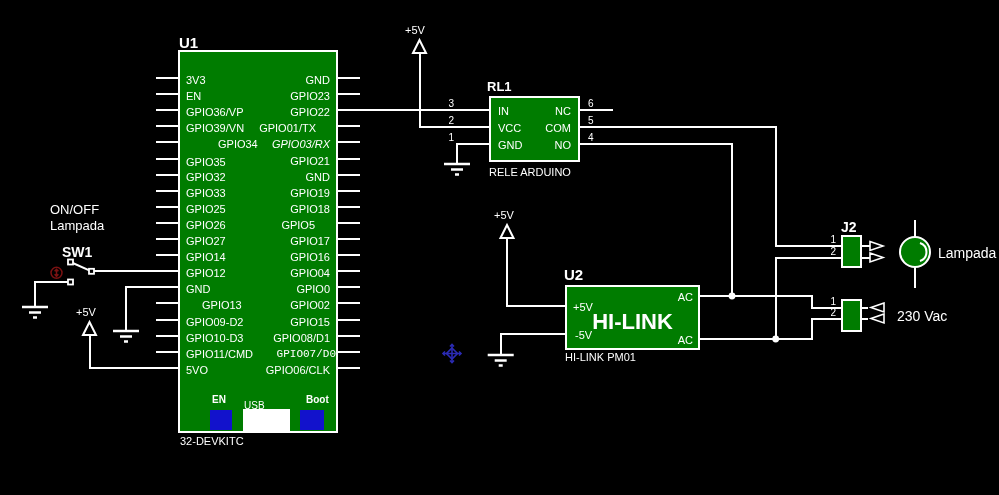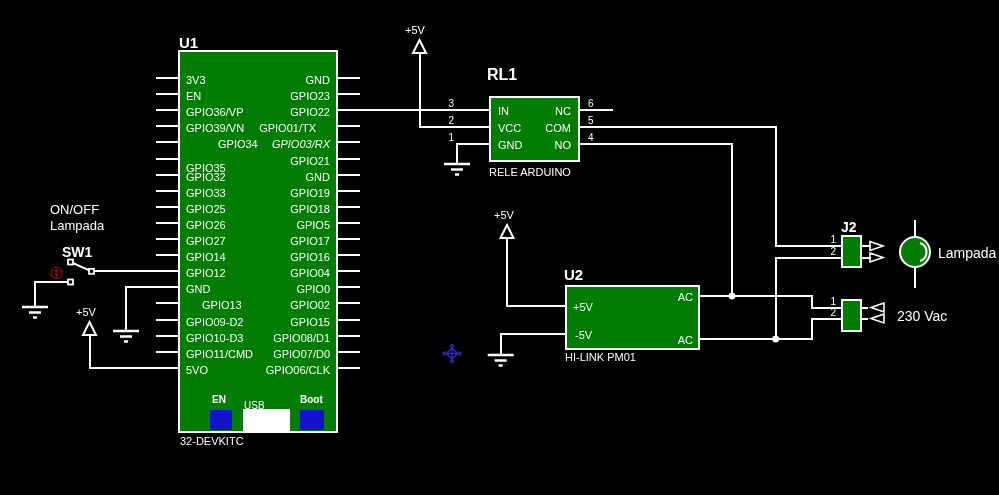--- a/index.html
+++ b/index.html
@@ -148,30 +148,30 @@
       <path d="M452,348 L457.5,353.5 L452,359 L446.5,353.5 Z"></path>
       <path d="M450,346.5 L452,344.5 L454,346.5 M450,360.5 L452,362.5 L454,360.5 M445,351.5 L443,353.5 L445,355.5 M459,351.5 L461,353.5 L459,355.5"></path>
     </g>
   </svg>
 
   <div class="ref" style="left:179px;top:34px;font-size:15px;">U1</div>
   <div class="comp" id="u1-body" style="left:178px;top:50px;width:160px;height:383px;">
 
     <div class="btnlabel" style="left:32px;top:342px;">EN</div>
     <div class="btnlabel" style="left:64px;top:348px;font-weight:normal;">USB</div>
-    <div class="btnlabel" style="left:120px;top:342px;text-align:right;">Boot</div>
+    <div class="btnlabel" style="left:126px;top:342px;text-align:right;">Boot</div>
     <div class="bluebtn" style="left:30px;top:358px;width:22px;height:20px;"></div>
     <div class="abs" style="left:63px;top:357px;width:47px;height:24px;background:#fff;"></div>
     <div class="bluebtn" style="left:120px;top:358px;width:24px;height:20px;"></div>
   <div class="pin-label" style="top: 21px; left: 6px;">3V3</div>
       <div class="pin-label" style="top: 37.1px; left: 6px;">EN</div>
       <div class="pin-label" style="top: 53.2px; left: 6px;">GPIO36/VP</div>
       <div class="pin-label" style="top: 69.3px; left: 6px;">GPIO39/VN</div>
       <div class="pin-label" style="top: 85.4px; left: 6px; margin-left: 32px;">GPIO34</div>
-      <div class="pin-label" style="top: 109px; left: 6px;">GPIO35</div>
+      <div class="pin-label" style="top: 103px; left: 6px;">GPIO35</div>
       <div class="pin-label" style="top: 117.6px; left: 6px;">GPIO32</div>
       <div class="pin-label" style="top: 133.7px; left: 6px;">GPIO33</div>
       <div class="pin-label" style="top: 149.8px; left: 6px;">GPIO25</div>
       <div class="pin-label" style="top: 165.9px; left: 6px;">GPIO26</div>
       <div class="pin-label" style="top: 182px; left: 6px;">GPIO27</div>
       <div class="pin-label" style="top: 198.1px; left: 6px;">GPIO14</div>
       <div class="pin-label" style="top: 214.2px; left: 6px;">GPIO12</div>
       <div class="pin-label" style="top: 230.3px; left: 6px;">GND</div>
       <div class="pin-label" style="top: 246.4px; left: 22px;">GPIO13</div>
       <div class="pin-label" style="top: 262.5px; left: 6px;">GPIO09-D2</div>
@@ -180,34 +180,34 @@
       <div class="pin-label" style="top: 310.8px; left: 6px;">5VO</div>
       <div class="pin-label" style="top: 21px; right: 6px;">GND</div>
       <div class="pin-label" style="top: 37.1px; right: 6px;">GPIO23</div>
       <div class="pin-label" style="top: 53.2px; right: 6px;">GPIO22</div>
       <div class="pin-label" style="top: 69.3px; right: 20px;">GPIO01/TX</div>
       <div class="pin-label" style="top: 85.4px; right: 6px; font-style: italic;">GPIO03/RX</div>
       <div class="pin-label" style="top: 101.5px; right: 6px;">GPIO21</div>
       <div class="pin-label" style="top: 117.6px; right: 6px;">GND</div>
       <div class="pin-label" style="top: 133.7px; right: 6px; margin-left: 40px;">GPIO19</div>
       <div class="pin-label" style="top: 149.8px; right: 6px;">GPIO18</div>
-      <div class="pin-label" style="top: 165.9px; right: 6px;">GPIO5</div>
+      <div class="pin-label" style="top: 165.9px; right: 21px;">GPIO5</div>
       <div class="pin-label" style="top: 182px; right: 6px; margin-left: 12px;">GPIO17</div>
       <div class="pin-label" style="top: 198.1px; right: 6px;">GPIO16</div>
       <div class="pin-label" style="top: 214.2px; right: 6px;">GPIO04</div>
       <div class="pin-label" style="top: 230.3px; right: 6px;">GPIO0</div>
       <div class="pin-label" style="top: 246.4px; right: 6px;">GPIO02</div>
       <div class="pin-label" style="top: 262.5px; right: 6px;">GPIO15</div>
       <div class="pin-label" style="top: 278.6px; right: 6px;">GPIO08/D1</div>
-      <div class="pin-label" style="top: 294.7px; right: 6px;">GPIO07/D0</div>
+      <div class="pin-label" style="top: 294.7px; right: 0; font-family: Liberation Mono, monospace;">GPIO07/D0</div>
       <div class="pin-label" style="top: 310.8px; right: 6px;">GPIO06/CLK</div>
     </div>
   <div class="partlabel" style="left:180px;top:435px;">32-DEVKITC</div>
 
-  <div class="ref" style="left:487px;top:66px;font-size:16px;">RL1</div>
+  <div class="ref" style="left:487px;top:79px;font-size:13px;">RL1</div>
   <div class="comp" style="left:489px;top:96px;width:91px;height:66px;">
     <div class="pin-label" style="left:7px;top:6px;">IN</div>
     <div class="pin-label" style="left:7px;top:23px;">VCC</div>
     <div class="pin-label" style="left:7px;top:40px;">GND</div>
     <div class="pin-label" style="right:7px;top:6px;">NC</div>
     <div class="pin-label" style="right:7px;top:23px;">COM</div>
     <div class="pin-label" style="right:7px;top:40px;">NO</div>
   </div>
   <div class="pin-num" style="left:440px;top:99px;text-align:right;">3</div>
   <div class="pin-num" style="left:440px;top:116px;text-align:right;">2</div>
@@ -216,20 +216,21 @@
   <div class="pin-num" style="left:588px;top:116px;">5</div>
   <div class="pin-num" style="left:588px;top:132.5px;">4</div>
   <div class="partlabel" style="left:489px;top:166px;">RELE ARDUINO</div>
 
   <div class="ref" style="left:564px;top:266px;font-size:15px;">U2</div>
   <div class="comp" style="left:565px;top:285px;width:135px;height:65px;">
     <div class="pin-label" style="left:6px;top:13px;">+5V</div>
     <div class="pin-label" style="left:8px;top:41px;">-5V</div>
     <div class="pin-label" style="right:5px;top:3px;">AC</div>
     <div class="pin-label" style="right:5px;top:46px;">AC</div>
+    <div class="abs" style="left:0;top:22px;width:100%;text-align:center;font-size:22px;font-weight:bold;">HI-LINK</div>
   </div>
   <div class="partlabel" style="left:565px;top:351px;">HI-LINK PM01</div>
 
   <div class="ref" style="left:841px;top:219px;">J2</div>
   <div class="comp" style="left:841px;top:235px;width:21px;height:33px;"></div>
   <div class="pin-num" style="left:822px;top:235px;text-align:right;">1</div>
   <div class="pin-num" style="left:822px;top:246.5px;text-align:right;">2</div>
 
   <div class="ref" style="left:841px;top:283px;margin-top:30px;">J1</div>
   <div class="comp" style="left:841px;top:299px;width:21px;height:33px;"></div>

